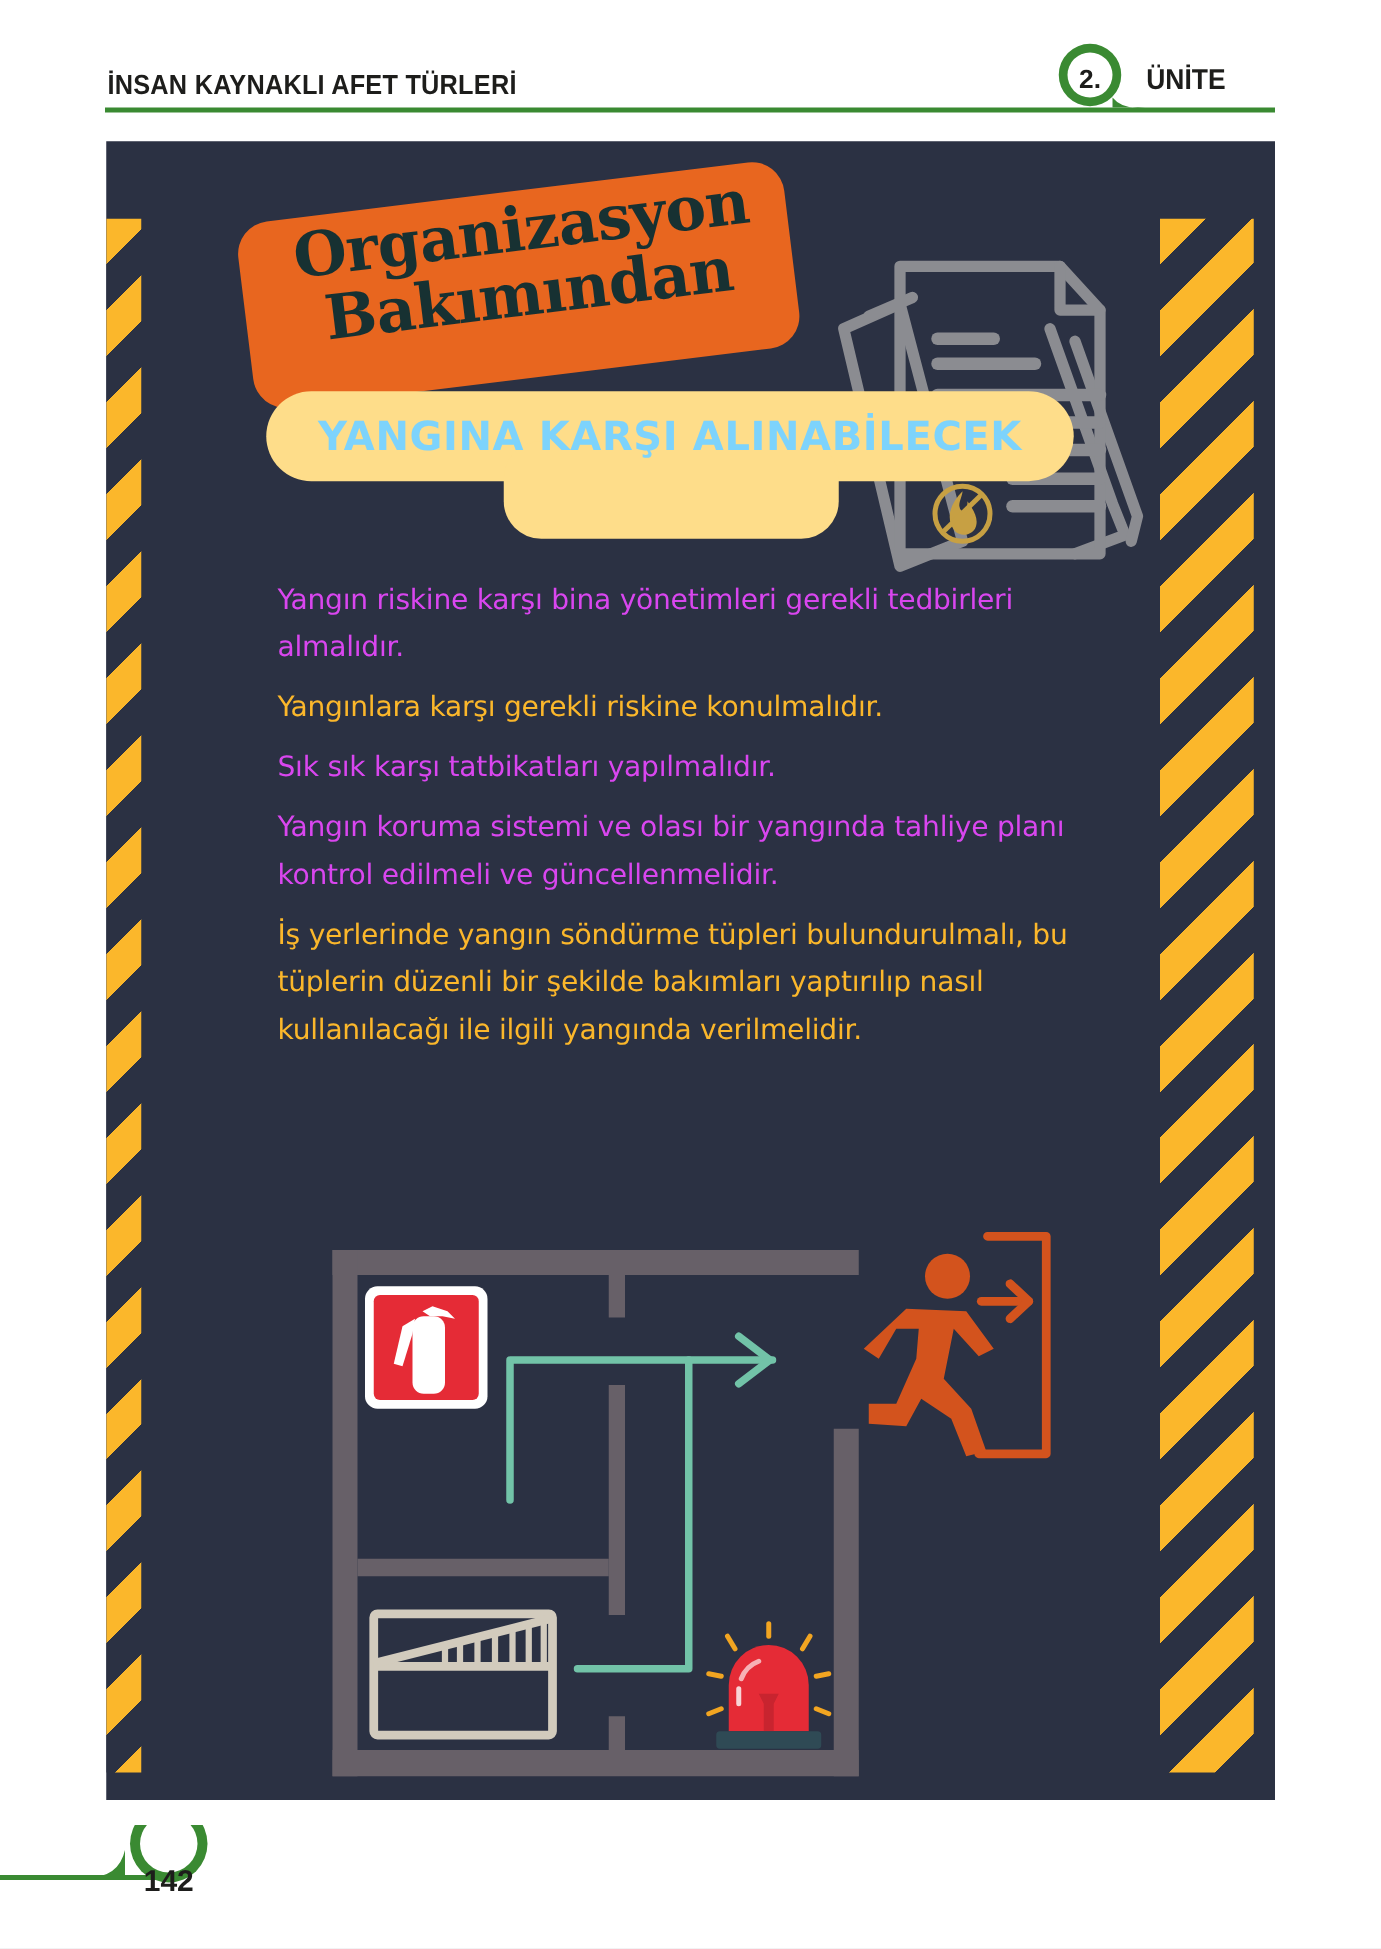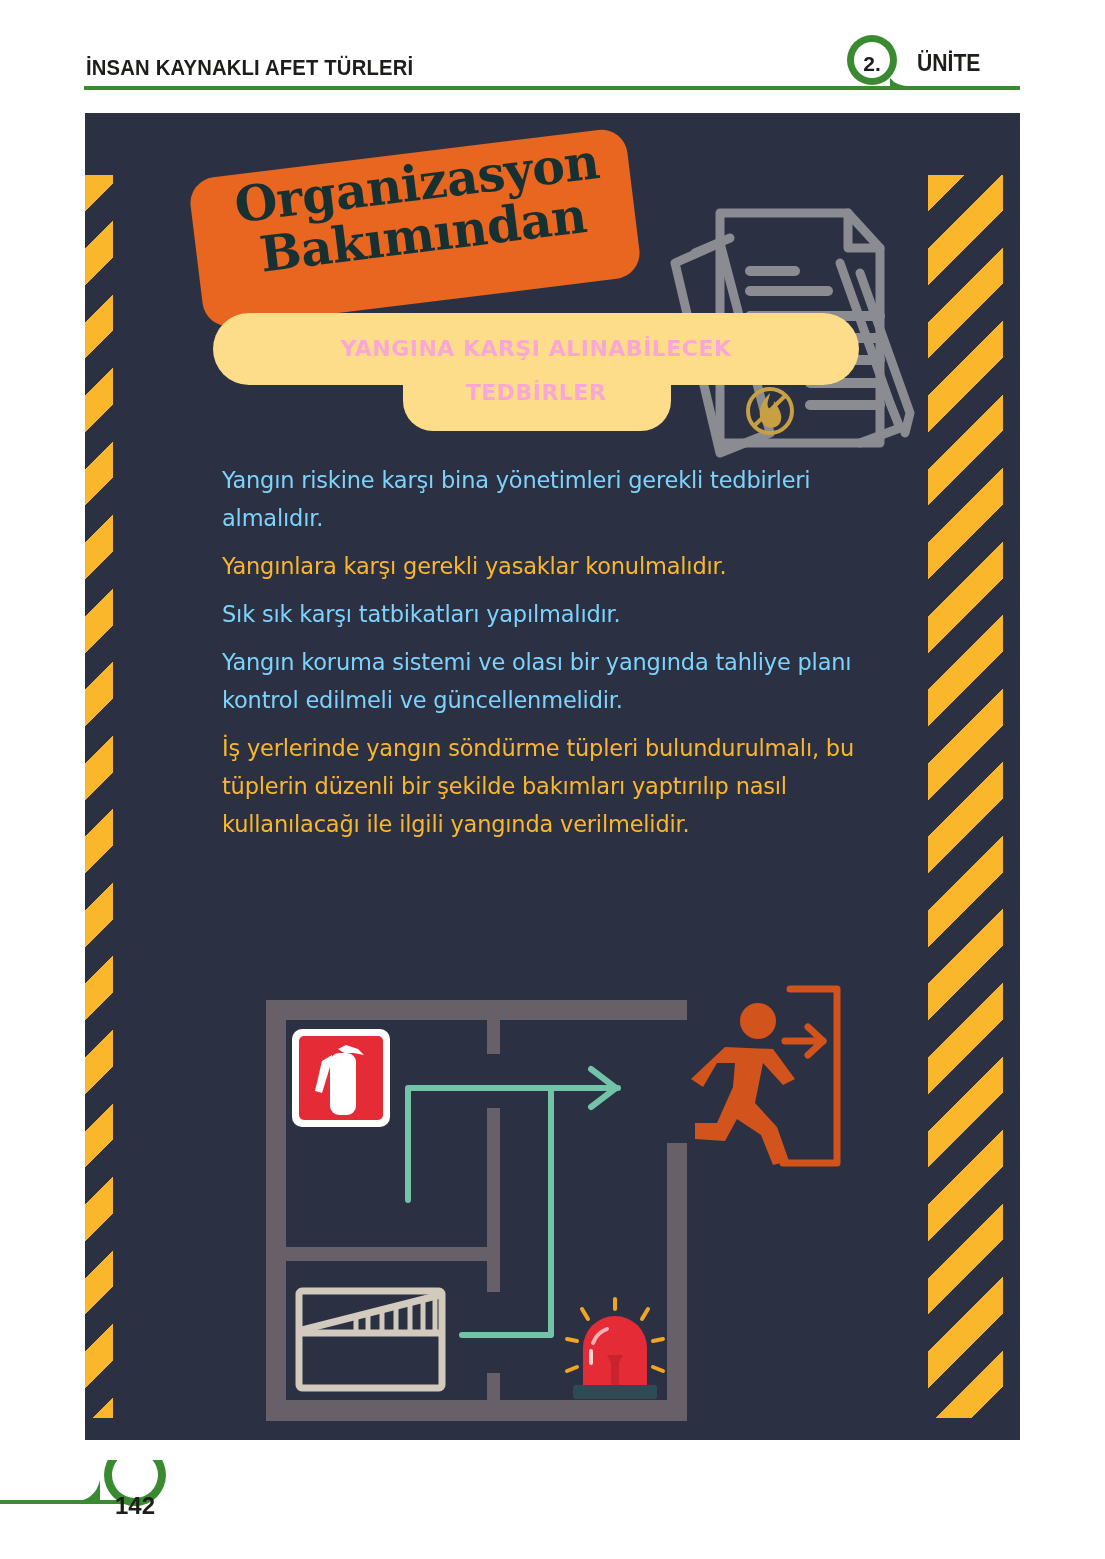--- a/index.html
+++ b/index.html
@@ -18,25 +18,25 @@
   .stripes-right { position: absolute; left: 843px; top: 62px; width: 75px; height: 1243px;
     background: repeating-linear-gradient(135deg, #fbb72b 0 26px, #2b3143 26px 52px); }
 
   .org-tag { position: absolute; left: 110px; top: 40px; width: 440px; height: 150px; background: #e8661f; border-radius: 26px; transform: rotate(-7deg); transform-origin: center; }
   .org-title { position: absolute; left: 125px; top: 44px; width: 420px; transform: rotate(-7deg); transform-origin: center; text-align: center; font-family: "DejaVu Serif", serif; font-weight: bold; color: #173132; font-size: 49px; line-height: 52px; letter-spacing: -0.5px; }
 
   .docs-icon { position: absolute; left: 575px; top: 90px; }
 
   .subtitle-pill-top { position: absolute; left: 128px; top: 200px; width: 646px; height: 72px; background: #fedd8a; border-radius: 36px; }
   .subtitle-pill-bottom { position: absolute; left: 318px; top: 240px; width: 268px; height: 78px; background: #fedd8a; border-radius: 30px; }
-  .subtitle { position: absolute; left: 128px; top: 214px; width: 646px; text-align: center; font-family: "DejaVu Sans", sans-serif; font-weight: bold; font-size: 22px; line-height: 44px; color: #f9a8d4; letter-spacing: 0.5px; }
+  .subtitle { position: absolute; left: 128px; top: 214px; width: 646px; text-align: center; font-family: "DejaVu Sans", sans-serif; font-weight: bold; font-size: 32px; line-height: 44px; color: #7dd3fc; letter-spacing: 0.5px; }
 
   .items { position: absolute; left: 137px; top: 348px; width: 660px; }
   .item { font-family: "DejaVu Sans", sans-serif; font-size: 22.5px; line-height: 38px; margin: 0 0 10px 0; letter-spacing: -0.2px; }
-  .item.white { color: #7dd3fc; }
+  .item.white { color: #d946ef; }
   .item.yellow { color: #fbb72b; }
 
   .floorplan { position: absolute; left: 175px; top: 870px; }
   .exit-sign { position: absolute; left: 570px; top: 870px; }
   .siren { position: absolute; left: 470px; top: 1180px; }
 
   .footer-svg { position: absolute; left: 0; top: 1460px; }
   .page-number { position: absolute; left: 113px; top: 1492px; width: 44px; text-align: center; font-weight: bold; font-size: 24px; color: #1d1d1b; }
 </style>
 </head>
@@ -82,26 +82,25 @@
   <div class="org-tag"></div>
   <div class="org-title">
     <div>Organizasyon</div>
     <div>Bakımından</div>
   </div>
 
   <div class="subtitle-pill-top"></div>
   <div class="subtitle-pill-bottom"></div>
   <div class="subtitle">
     <div>YANGINA KARŞI ALINABİLECEK</div>
-    <div>TEDBİRLER</div>
   </div>
 
   <div class="items">
     <p class="item white">Yangın riskine karşı bina yönetimleri gerekli tedbirleri almalıdır.</p>
-    <p class="item yellow">Yangınlara karşı gerekli yasaklar konulmalıdır.</p>
+    <p class="item yellow">Yangınlara karşı gerekli riskine konulmalıdır.</p>
     <p class="item white">Sık sık karşı tatbikatları yapılmalıdır.</p>
     <p class="item white">Yangın koruma sistemi ve olası bir yangında tahliye planı kontrol edilmeli ve güncellenmelidir.</p>
     <p class="item yellow">İş yerlerinde yangın söndürme tüpleri bulundurulmalı, bu tüplerin düzenli bir şekilde bakımları yaptırılıp nasıl kullanılacağı ile ilgili yangında verilmelidir.</p>
   </div>
 
   <svg class="floorplan" width="430" height="440" viewBox="0 0 430 440">
     <g fill="#676068">
       <rect x="6" y="17" width="421" height="20"></rect>
       <rect x="6" y="17" width="20" height="421"></rect>
       <rect x="6" y="417" width="421" height="21"></rect>

